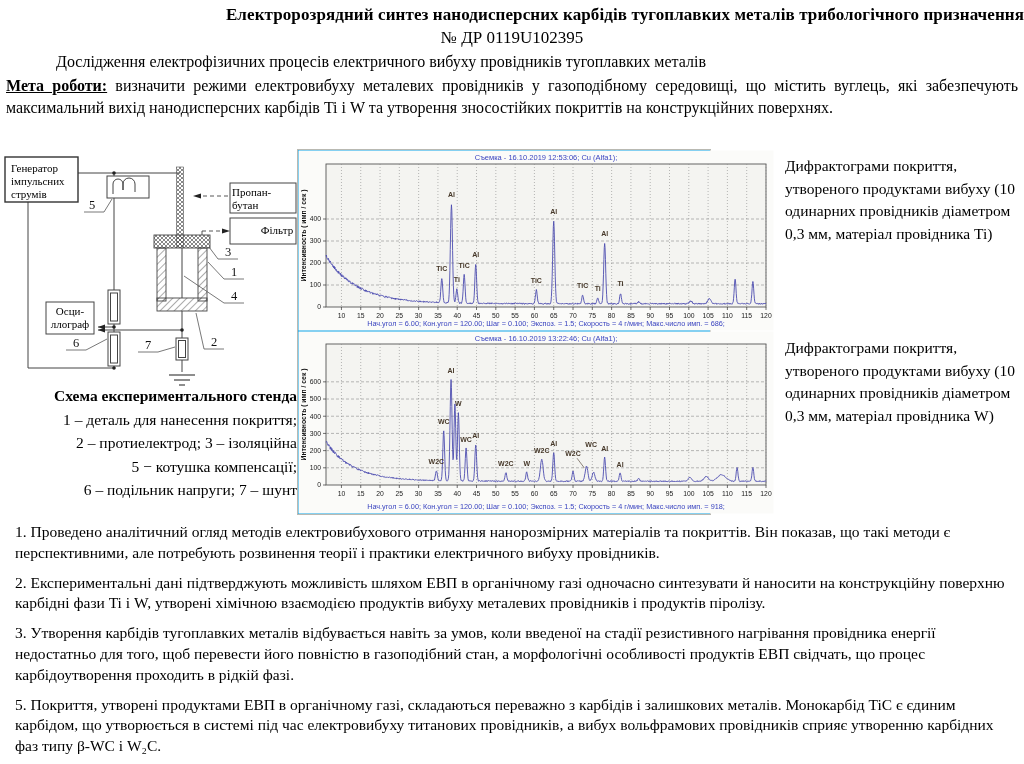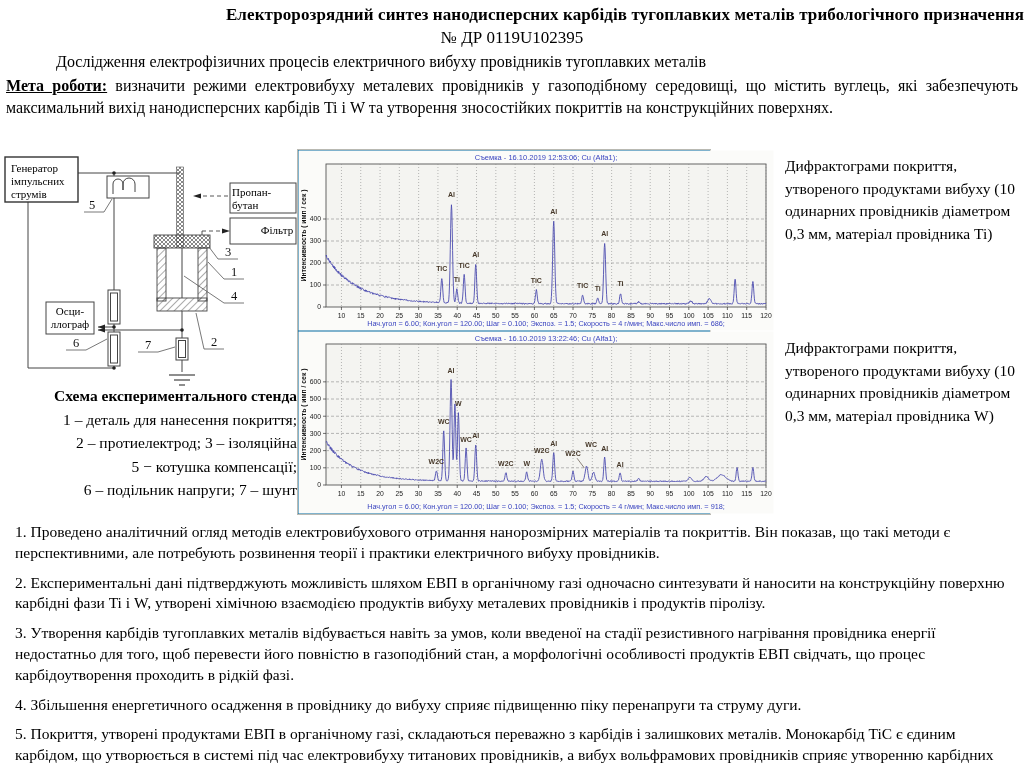--- a/index.html
+++ b/index.html
@@ -10,21 +10,21 @@
   .reg{top:28px;left:0;width:1024px;text-align:center;font-size:17px}
   .subtitle{top:53px;left:8px;width:1000px;padding-left:48px;font-size:16px;box-sizing:border-box}
   .goal{top:75px;left:6px;width:1012px;font-size:16px;line-height:21.5px;text-align:justify}
   .goal-label{font-weight:bold;text-decoration:underline}
   .diagram{left:2px;top:150px;width:296px;height:245px}
   .diagram svg{position:absolute;left:0;top:0}
   .dlabel{position:absolute;font-size:11px;line-height:13px;white-space:pre-line}
   .caption{left:0;top:384px;width:297px;text-align:right;font-size:15.5px;line-height:23.5px}
   .cap-title{font-weight:bold}
   .chart-panel{left:297px;top:149px;width:414px;height:366px;border:1px solid #b9b9b2;
-               background:#0369a1;box-sizing:border-box}
+               background:#0ea5e9;box-sizing:border-box}
   .chart-panel svg{display:block}
   .note{left:785px;width:236px;font-size:15.5px;line-height:22.5px}
   .note1{top:155px}
   .note2{top:337px}
   .conclusions{left:6px;top:513px;width:1014px;font-size:15.5px;line-height:20.8px}
   .conclusions p{margin:9px}
 </style>
 </head>
 <body>
 
@@ -365,15 +365,14 @@
     </svg>
 </div>
 
 <div class="abs note note1">Дифрактограми покриття, утвореного продуктами вибуху (10 одинарних провідників діаметром 0,3 мм, матеріал провідника Ti)</div>
 <div class="abs note note2">Дифрактограми покриття, утвореного продуктами вибуху (10 одинарних провідників діаметром 0,3 мм, матеріал провідника W)</div>
 
 <div class="abs conclusions">
   <p>1. Проведено аналітичний огляд методів електровибухового отримання нанорозмірних матеріалів та покриттів. Він показав, що такі методи є перспективними, але потребують розвинення теорії і практики електричного вибуху провідників.</p>
   <p>2. Експериментальні дані підтверджують можливість шляхом ЕВП в органічному газі одночасно синтезувати й наносити на конструкційну поверхню карбідні фази Ti і W, утворені хімічною взаємодією продуктів вибуху металевих провідників і продуктів піролізу.</p>
   <p>3. Утворення карбідів тугоплавких металів відбувається навіть за умов, коли введеної на стадії резистивного нагрівання провідника енергії недостатньо для того, щоб перевести його повністю в газоподібний стан, а морфологічні особливості продуктів ЕВП свідчать, що процес карбідоутворення проходить в рідкій фазі.</p>
-  <p>4. Збільшення енергетичного осадження в провіднику до вибуху сприяє підвищенню піку перенапруги та струму дуги.</p>
   <p>5. Покриття, утворені продуктами ЕВП в органічному газі, складаються переважно з карбідів і залишкових металів. Монокарбід TiC є єдиним карбідом, що утворюється в системі під час електровибуху титанових провідників, а вибух вольфрамових провідників сприяє утворенню карбідних фаз типу β-WC і W₂C.</p>
 </div>
 
 </body></html>

